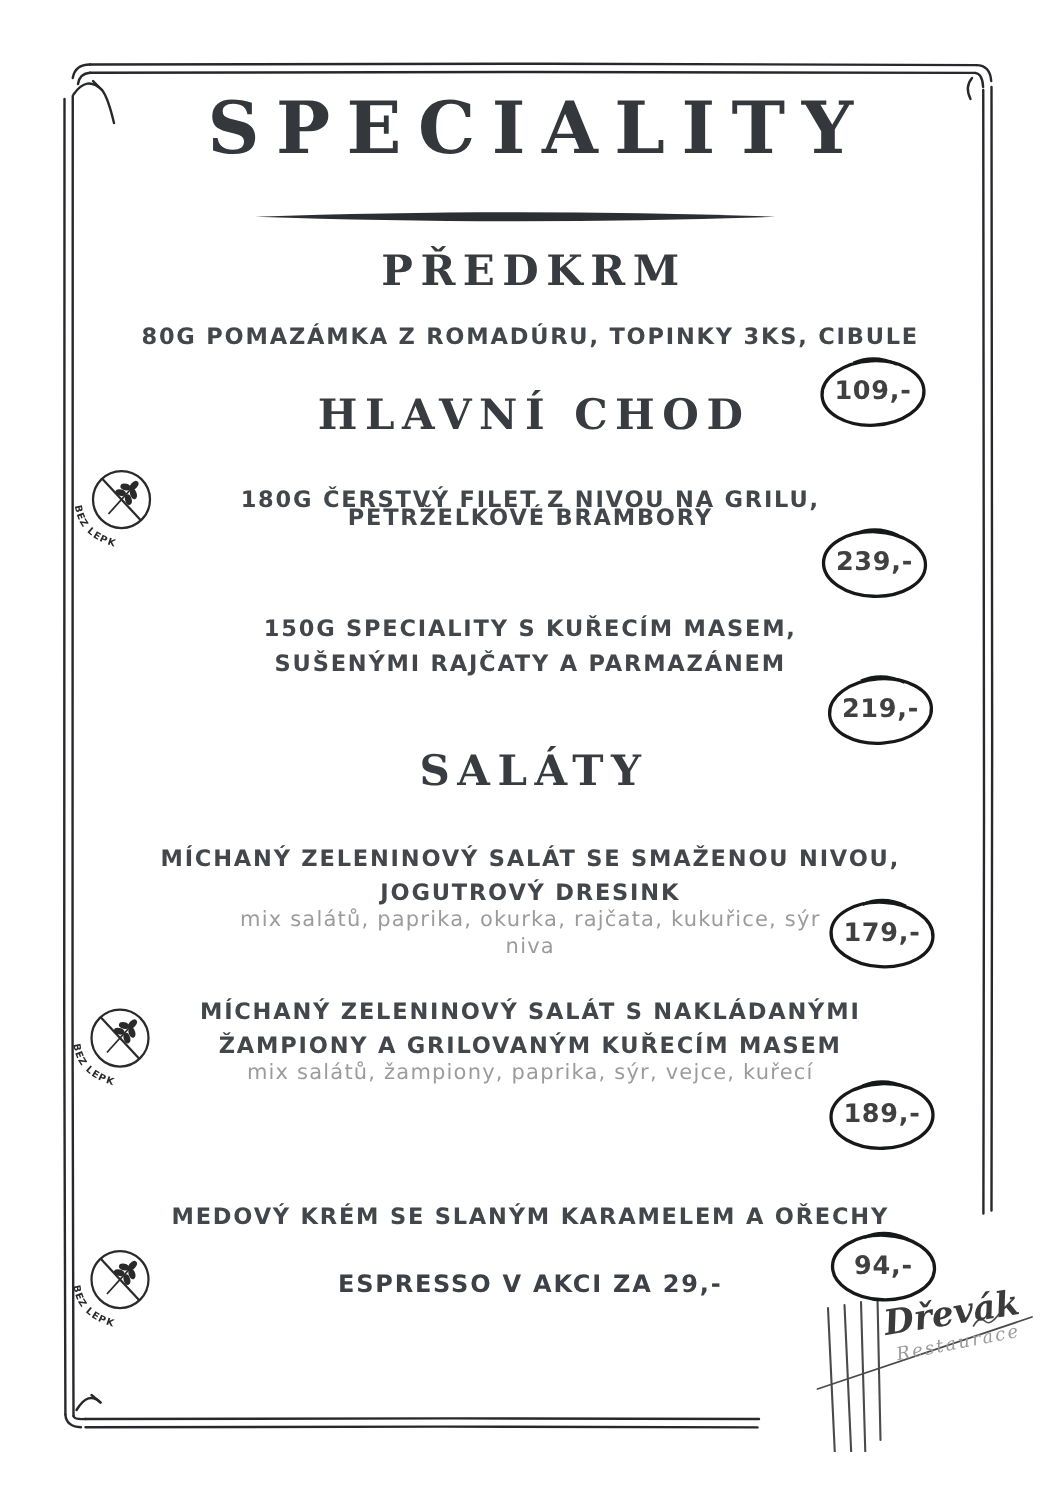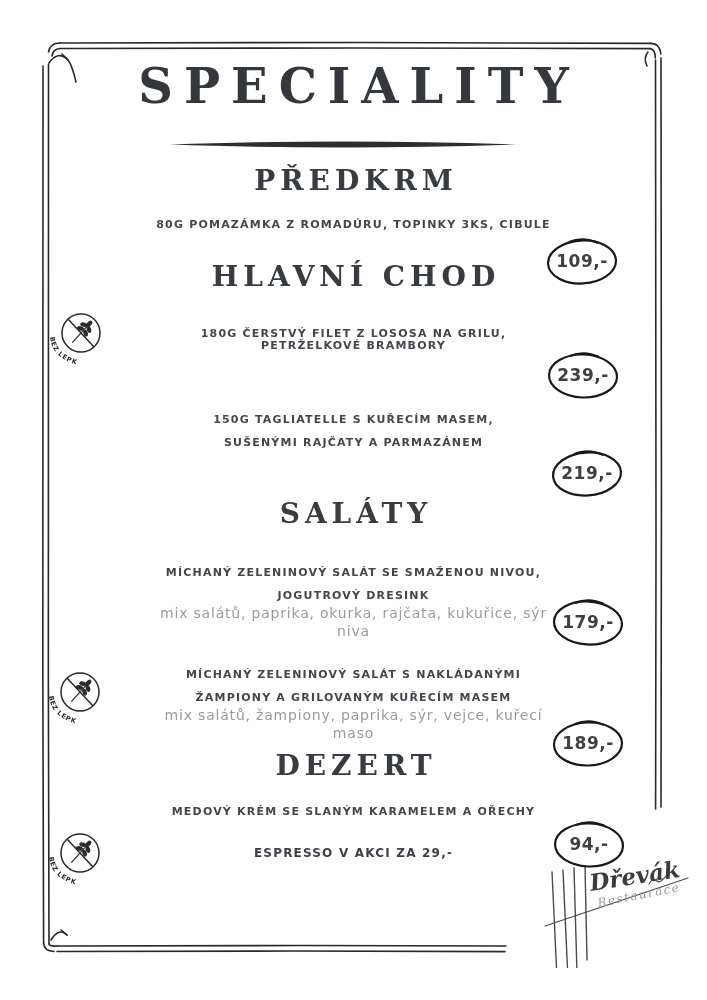--- a/index.html
+++ b/index.html
@@ -15,31 +15,31 @@
     letter-spacing:11px; text-indent:11px; color:#34383d; white-space:nowrap;
   }
   .heading {
     position:absolute; left:0; right:0; text-align:center;
     font-family:"DejaVu Serif", serif; font-weight:700; font-size:28px;
     letter-spacing:5px; text-indent:5px; color:#383c41; white-space:nowrap;
     line-height:30px;
   }
   .item-line {
     position:absolute; left:0; right:0; text-align:center;
-    font-weight:700; font-size:11px; letter-spacing:1.2px; color:#43474c;
+    font-weight:700; font-size:15px; letter-spacing:1.2px; color:#43474c;
     line-height:23px; white-space:nowrap;
   }
   .desc-line {
     position:absolute; left:0; right:0; text-align:center;
     font-weight:400; font-size:14px; letter-spacing:0.8px; color:#9b9b9b;
     line-height:18px; white-space:nowrap;
   }
   .promo-line {
     position:absolute; left:0; right:0; text-align:center;
-    font-weight:700; font-size:12px; letter-spacing:1.2px; color:#3d4147;
+    font-weight:700; font-size:16px; letter-spacing:1.2px; color:#3d4147;
     white-space:nowrap;
   }
   .price {
     position:absolute; width:78px; height:54px;
   }
   .price svg { position:absolute; left:0; top:0; }
   .price-text {
     position:absolute; left:0; top:0; right:0; bottom:2px;
     display:flex; align-items:center; justify-content:center;
     font-weight:700; font-size:17px; letter-spacing:0.5px; color:#404040;
@@ -123,31 +123,31 @@
         <ellipse cx="3.5" cy="-8" rx="3" ry="1.6" transform="rotate(30 3.5 -8)"></ellipse>
         <ellipse cx="0" cy="-12.5" rx="1.6" ry="3"></ellipse>
       </g>
       <line x1="23" y1="12" x2="49" y2="40" stroke="#2a2a2a" stroke-width="1.5"></line>
       <text font-size="6.5" font-weight="bold" fill="#2a2a2a" letter-spacing="0.8" font-family="DejaVu Sans, sans-serif">
         <textPath href="#gfarc1">BEZ LEPKU</textPath>
       </text>
     </svg>
   </div>
 
-  <div class="item-line" style="top:322px">180G ČERSTVÝ FILET Z LOSOSA NA GRILU,</div>
+  <div class="item-line" style="top:322px">180G ČERSTVÝ FILET Z NIVOU NA GRILU,</div>
   <div class="item-line" style="top:334px">PETRŽELKOVÉ BRAMBORY</div>
   <div class="price" style="left:544px;top:349px">
     <svg width="78" height="54" viewBox="0 0 78 54">
       <ellipse cx="39" cy="27" rx="34" ry="21.5" fill="none" stroke="#17181a" stroke-width="2.2" transform="rotate(2 39 27)"></ellipse>
       <path d="M26 7 Q 40 1 55 8" fill="none" stroke="#17181a" stroke-width="2"></path>
     </svg>
     <span class="price-text">239,-</span>
   </div>
 
-  <div class="item-line" style="top:408px">150G TAGLIATELLE S KUŘECÍM MASEM,</div>
+  <div class="item-line" style="top:408px">150G SPECIALITY S KUŘECÍM MASEM,</div>
   <div class="item-line" style="top:431px">SUŠENÝMI RAJČATY A PARMAZÁNEM</div>
   <div class="price" style="left:548px;top:447px">
     <svg width="78" height="54" viewBox="0 0 78 54">
       <ellipse cx="39" cy="27" rx="34" ry="21.5" fill="none" stroke="#17181a" stroke-width="2.2" transform="rotate(-4 39 27)"></ellipse>
       <path d="M26 7 Q 40 1 55 8" fill="none" stroke="#17181a" stroke-width="2"></path>
     </svg>
     <span class="price-text">219,-</span>
   </div>
 
   <div class="heading" style="top:499px">SALÁTY</div>
@@ -181,30 +181,28 @@
       <line x1="23" y1="12" x2="49" y2="40" stroke="#2a2a2a" stroke-width="1.5"></line>
       <text font-size="6.5" font-weight="bold" fill="#2a2a2a" letter-spacing="0.8" font-family="DejaVu Sans, sans-serif">
         <textPath href="#gfarc2">BEZ LEPKU</textPath>
       </text>
     </svg>
   </div>
 
   <div class="item-line" style="top:663px">MÍCHANÝ ZELENINOVÝ SALÁT S NAKLÁDANÝMI</div>
   <div class="item-line" style="top:686px">ŽAMPIONY A GRILOVANÝM KUŘECÍM MASEM</div>
   <div class="desc-line" style="top:706px">mix salátů, žampiony, paprika, sýr, vejce, kuřecí</div>
-  <div class="desc-line" style="top:724px">maso</div>
   <div class="price" style="left:549px;top:717px">
     <svg width="78" height="54" viewBox="0 0 78 54">
       <ellipse cx="39" cy="27" rx="34" ry="21.5" fill="none" stroke="#17181a" stroke-width="2.2" transform="rotate(-2 39 27)"></ellipse>
       <path d="M26 7 Q 40 1 55 8" fill="none" stroke="#17181a" stroke-width="2"></path>
     </svg>
     <span class="price-text">189,-</span>
   </div>
 
-  <div class="heading" style="top:751px">DEZERT</div>
 
   <div class="item-line" style="top:800px">MEDOVÝ KRÉM SE SLANÝM KARAMELEM A OŘECHY</div>
 
   <div class="gf-icon" style="left:44px;top:827px">
     <svg width="72" height="78" viewBox="0 0 72 78">
       <defs>
           <path id="gfarc3" d="M 5 30 Q 7 50 30 57" fill="none"></path>
         </defs>
       <circle cx="36" cy="26" r="19" fill="none" stroke="#2a2a2a" stroke-width="1.5"></circle>
       <g transform="translate(36 26) rotate(42)" stroke="#2a2a2a" stroke-width="1.2" fill="#2a2a2a">

